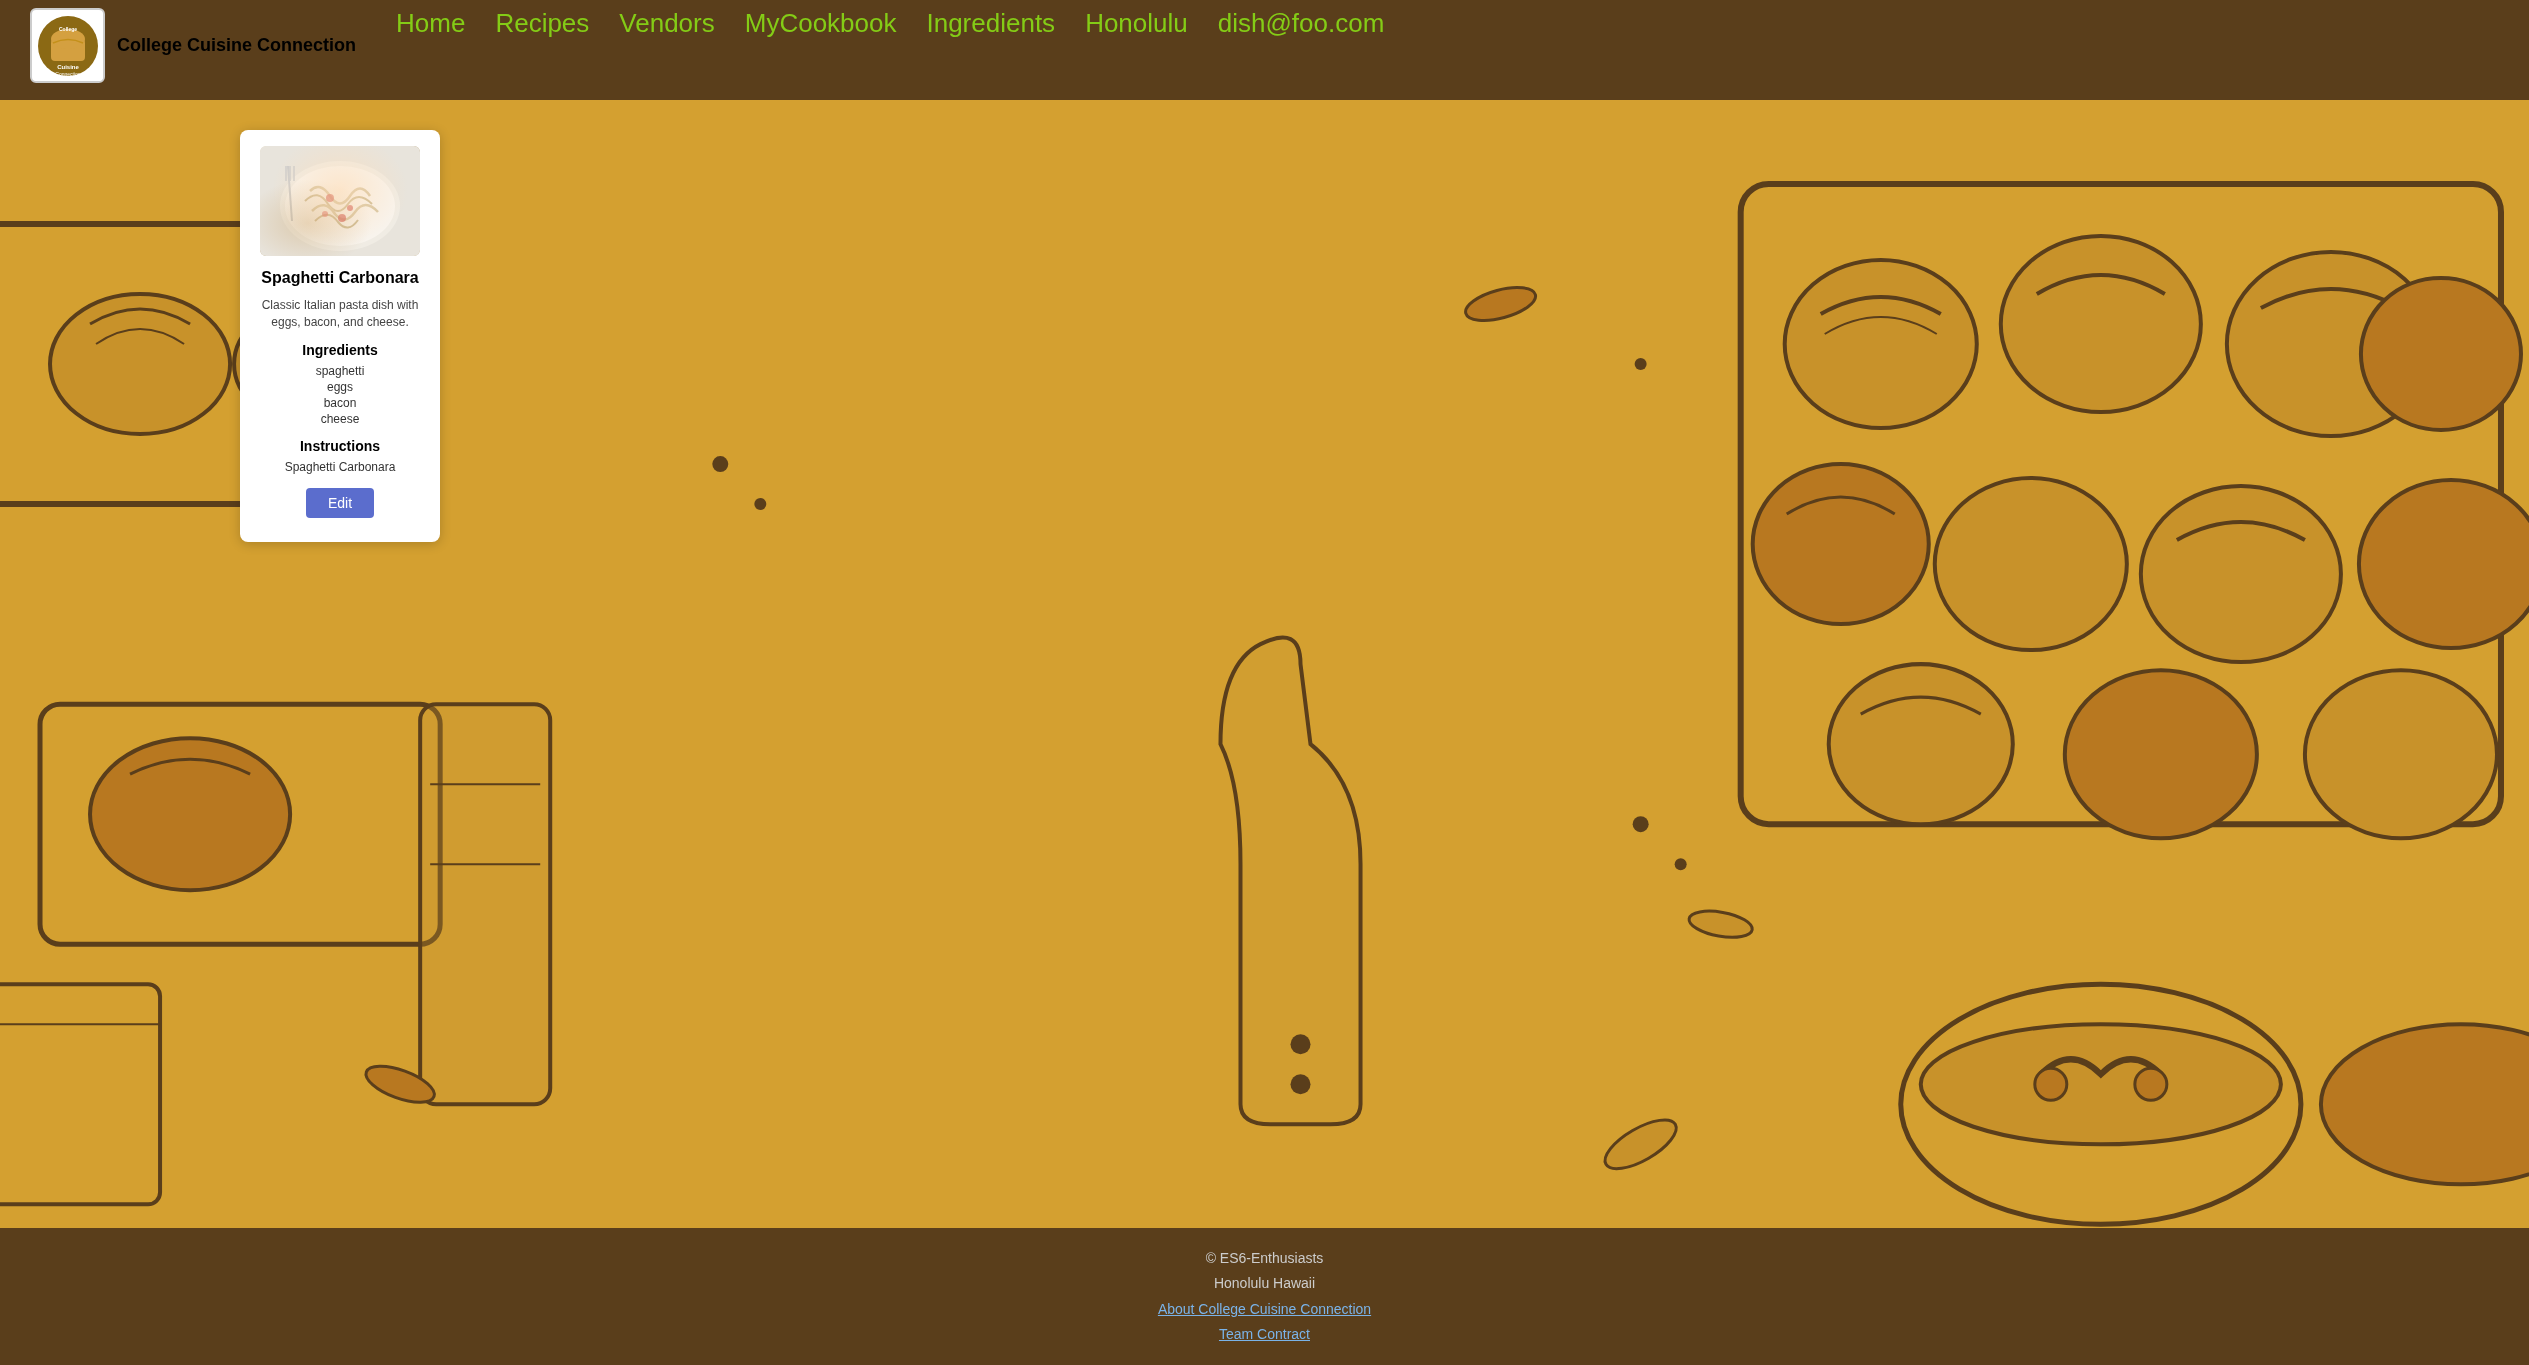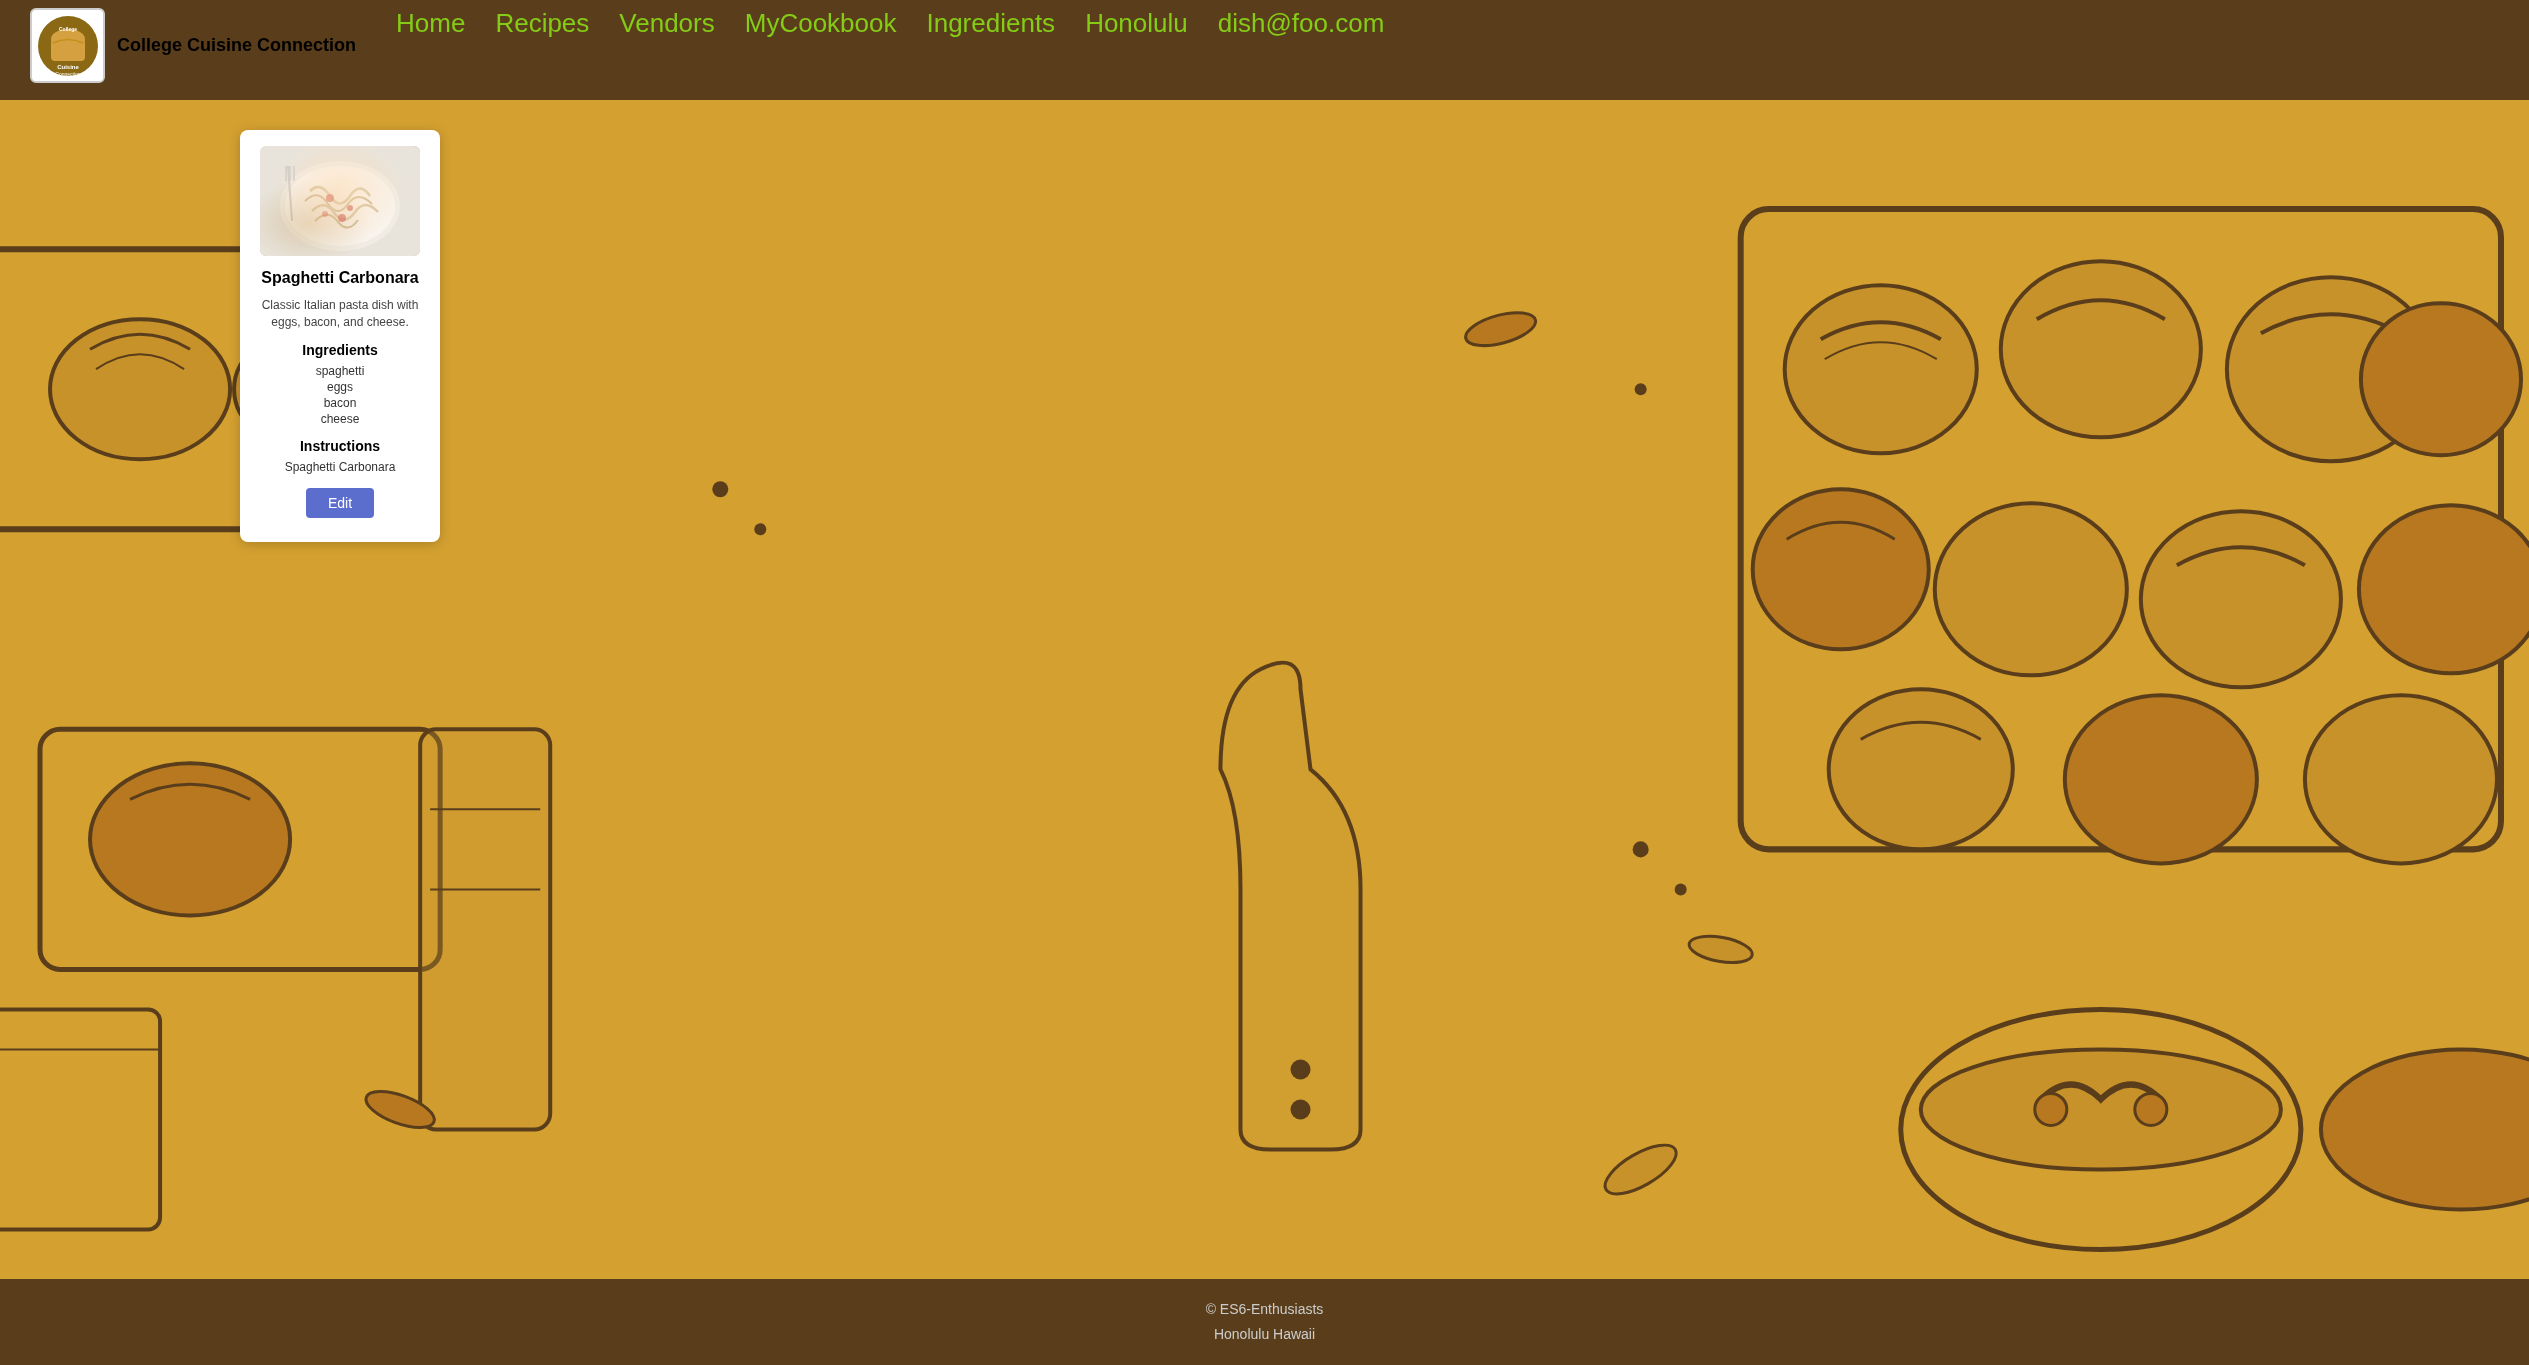--- a/index.html
+++ b/index.html
@@ -319,13 +319,18 @@
 
       <button class="edit-btn">Edit</button>
     </div>
   </div>
 
 </div>
 
 <footer>
   <div>© ES6-Enthusiasts</div>
   <div>Honolulu Hawaii</div>
+  <div>
+    <a href="#">About College Cuisine Connection</a>
+    <br>
+    <a href="#">Team Contract</a>
+  </div>
 </footer>
 
 </body></html>

